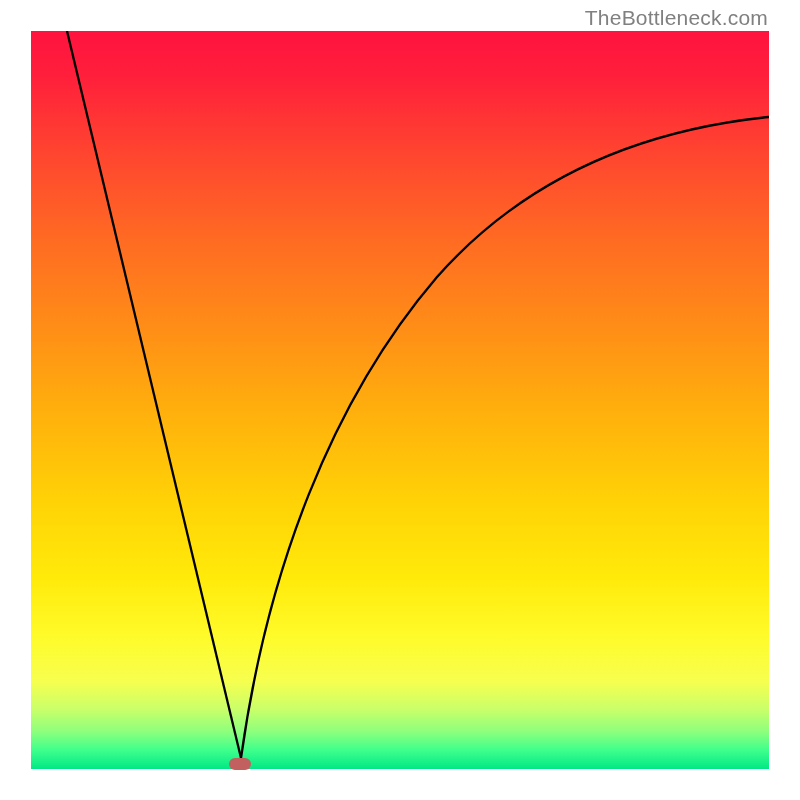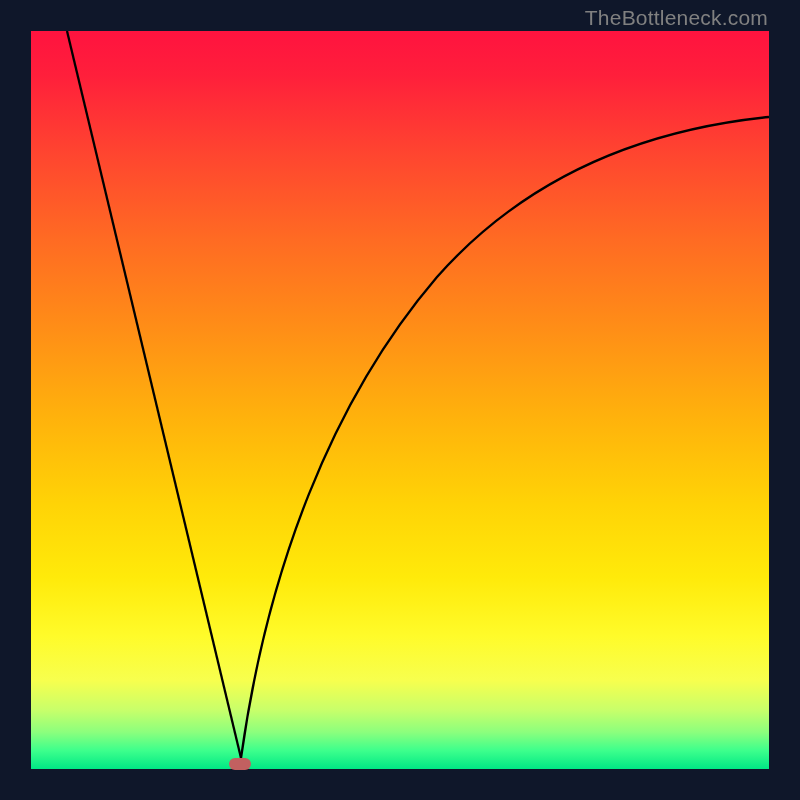--- a/index.html
+++ b/index.html
@@ -7,21 +7,21 @@
     width: 800px;
     height: 800px;
     background: #000;
     position: relative;
     overflow: hidden;
     font-family: Arial, Helvetica, sans-serif;
   }
   .frame {
     position: absolute;
     inset: 0;
-    background: #0f172a;
+    background: #ffffff;
   }
   .plot-area {
     position: absolute;
     left: 31px;
     top: 31px;
     width: 738px;
     height: 738px;
     overflow: hidden;
   }
   .gradient {

